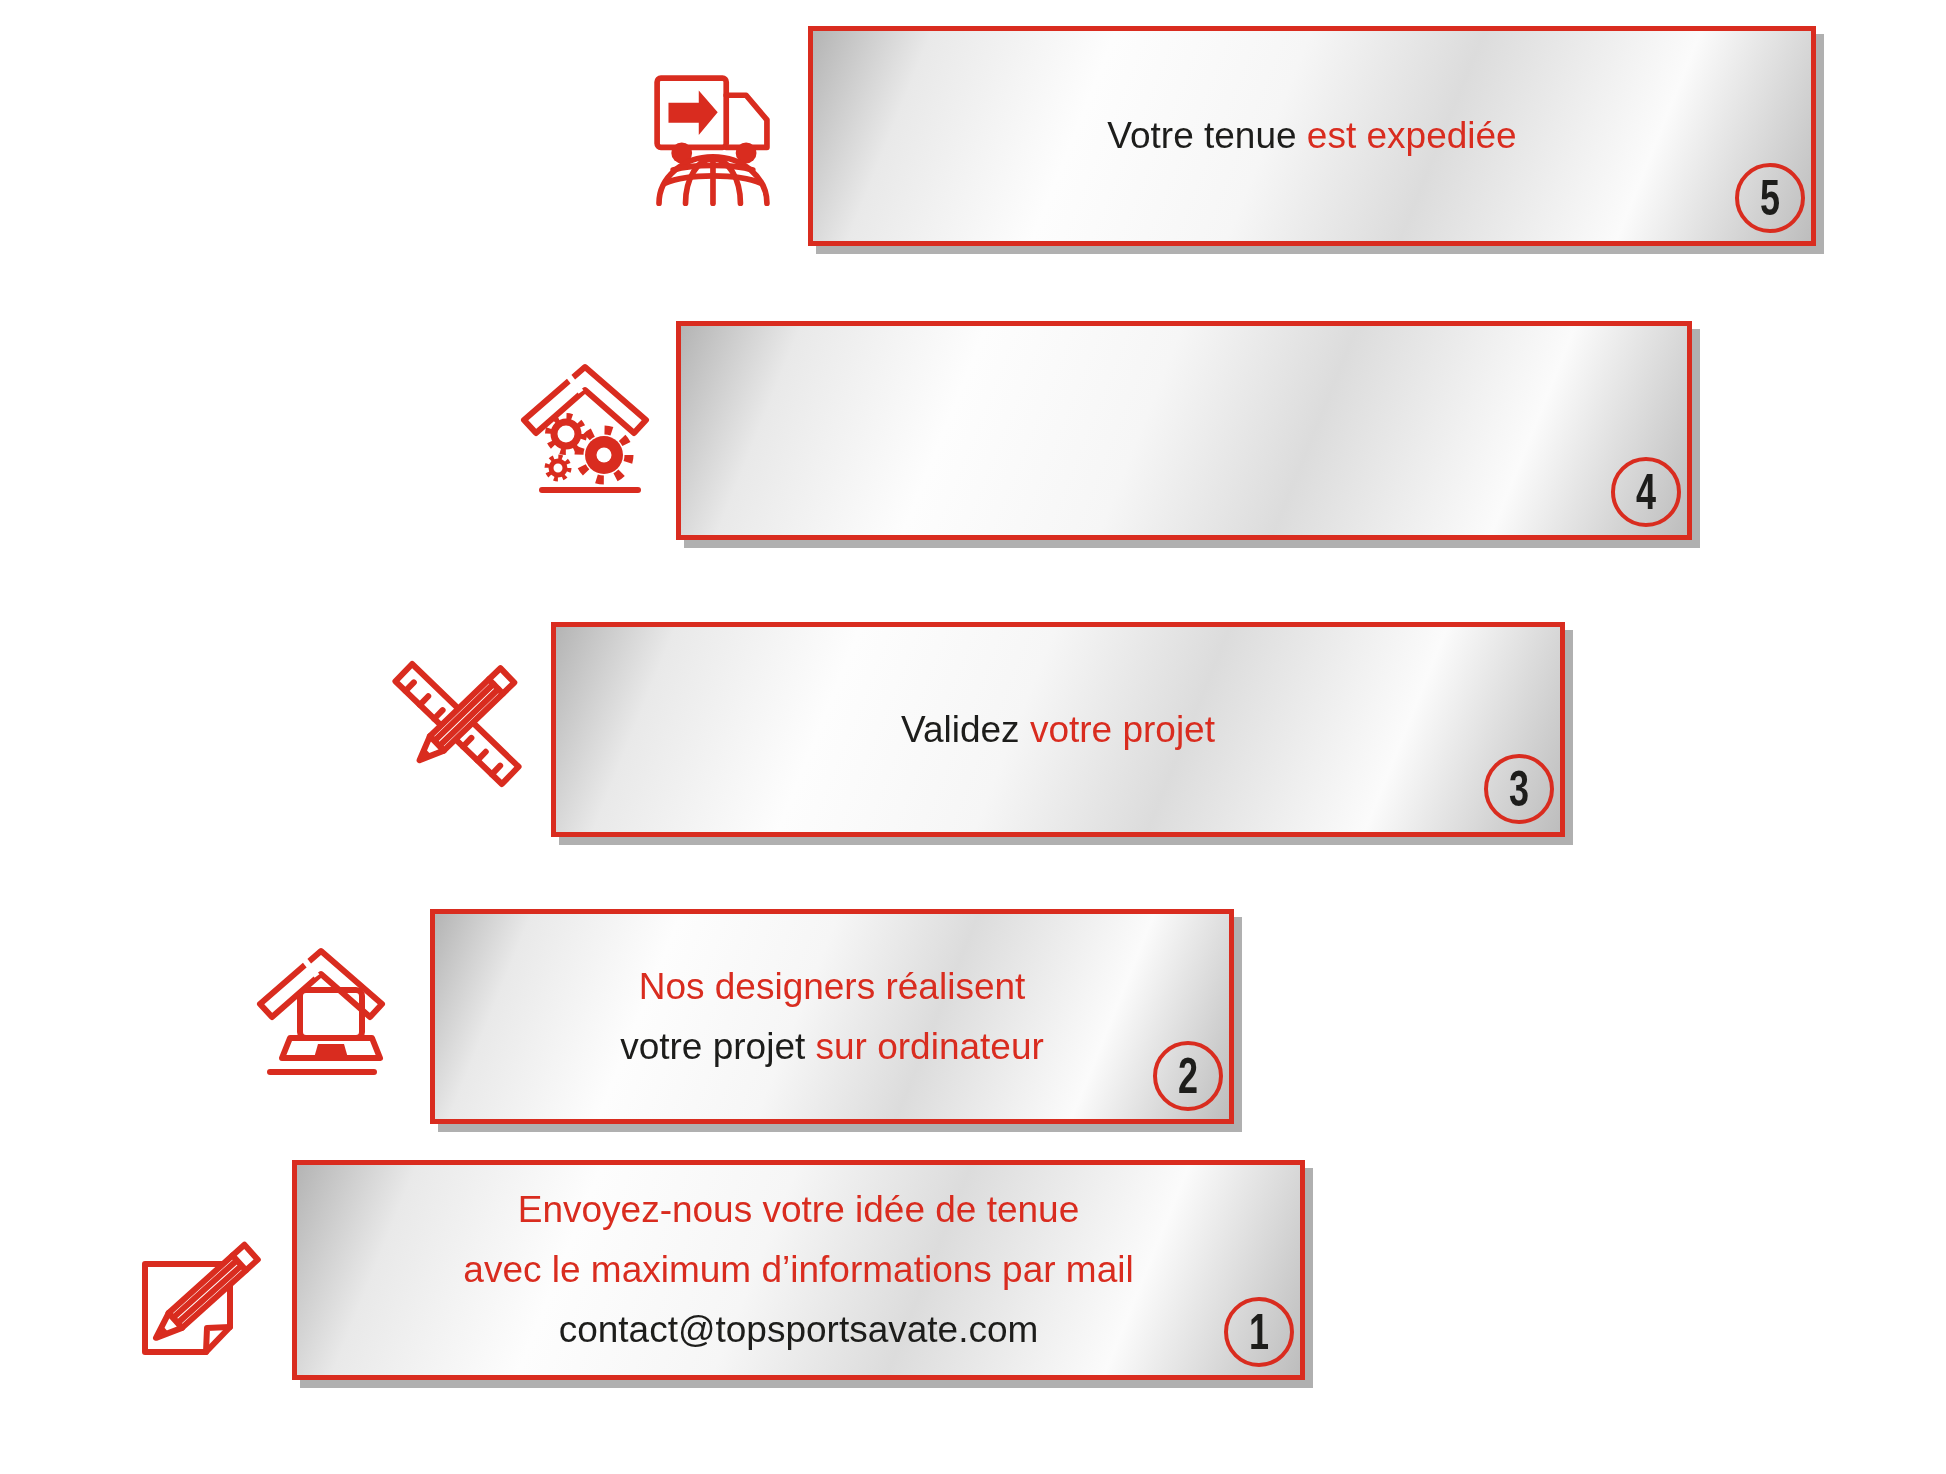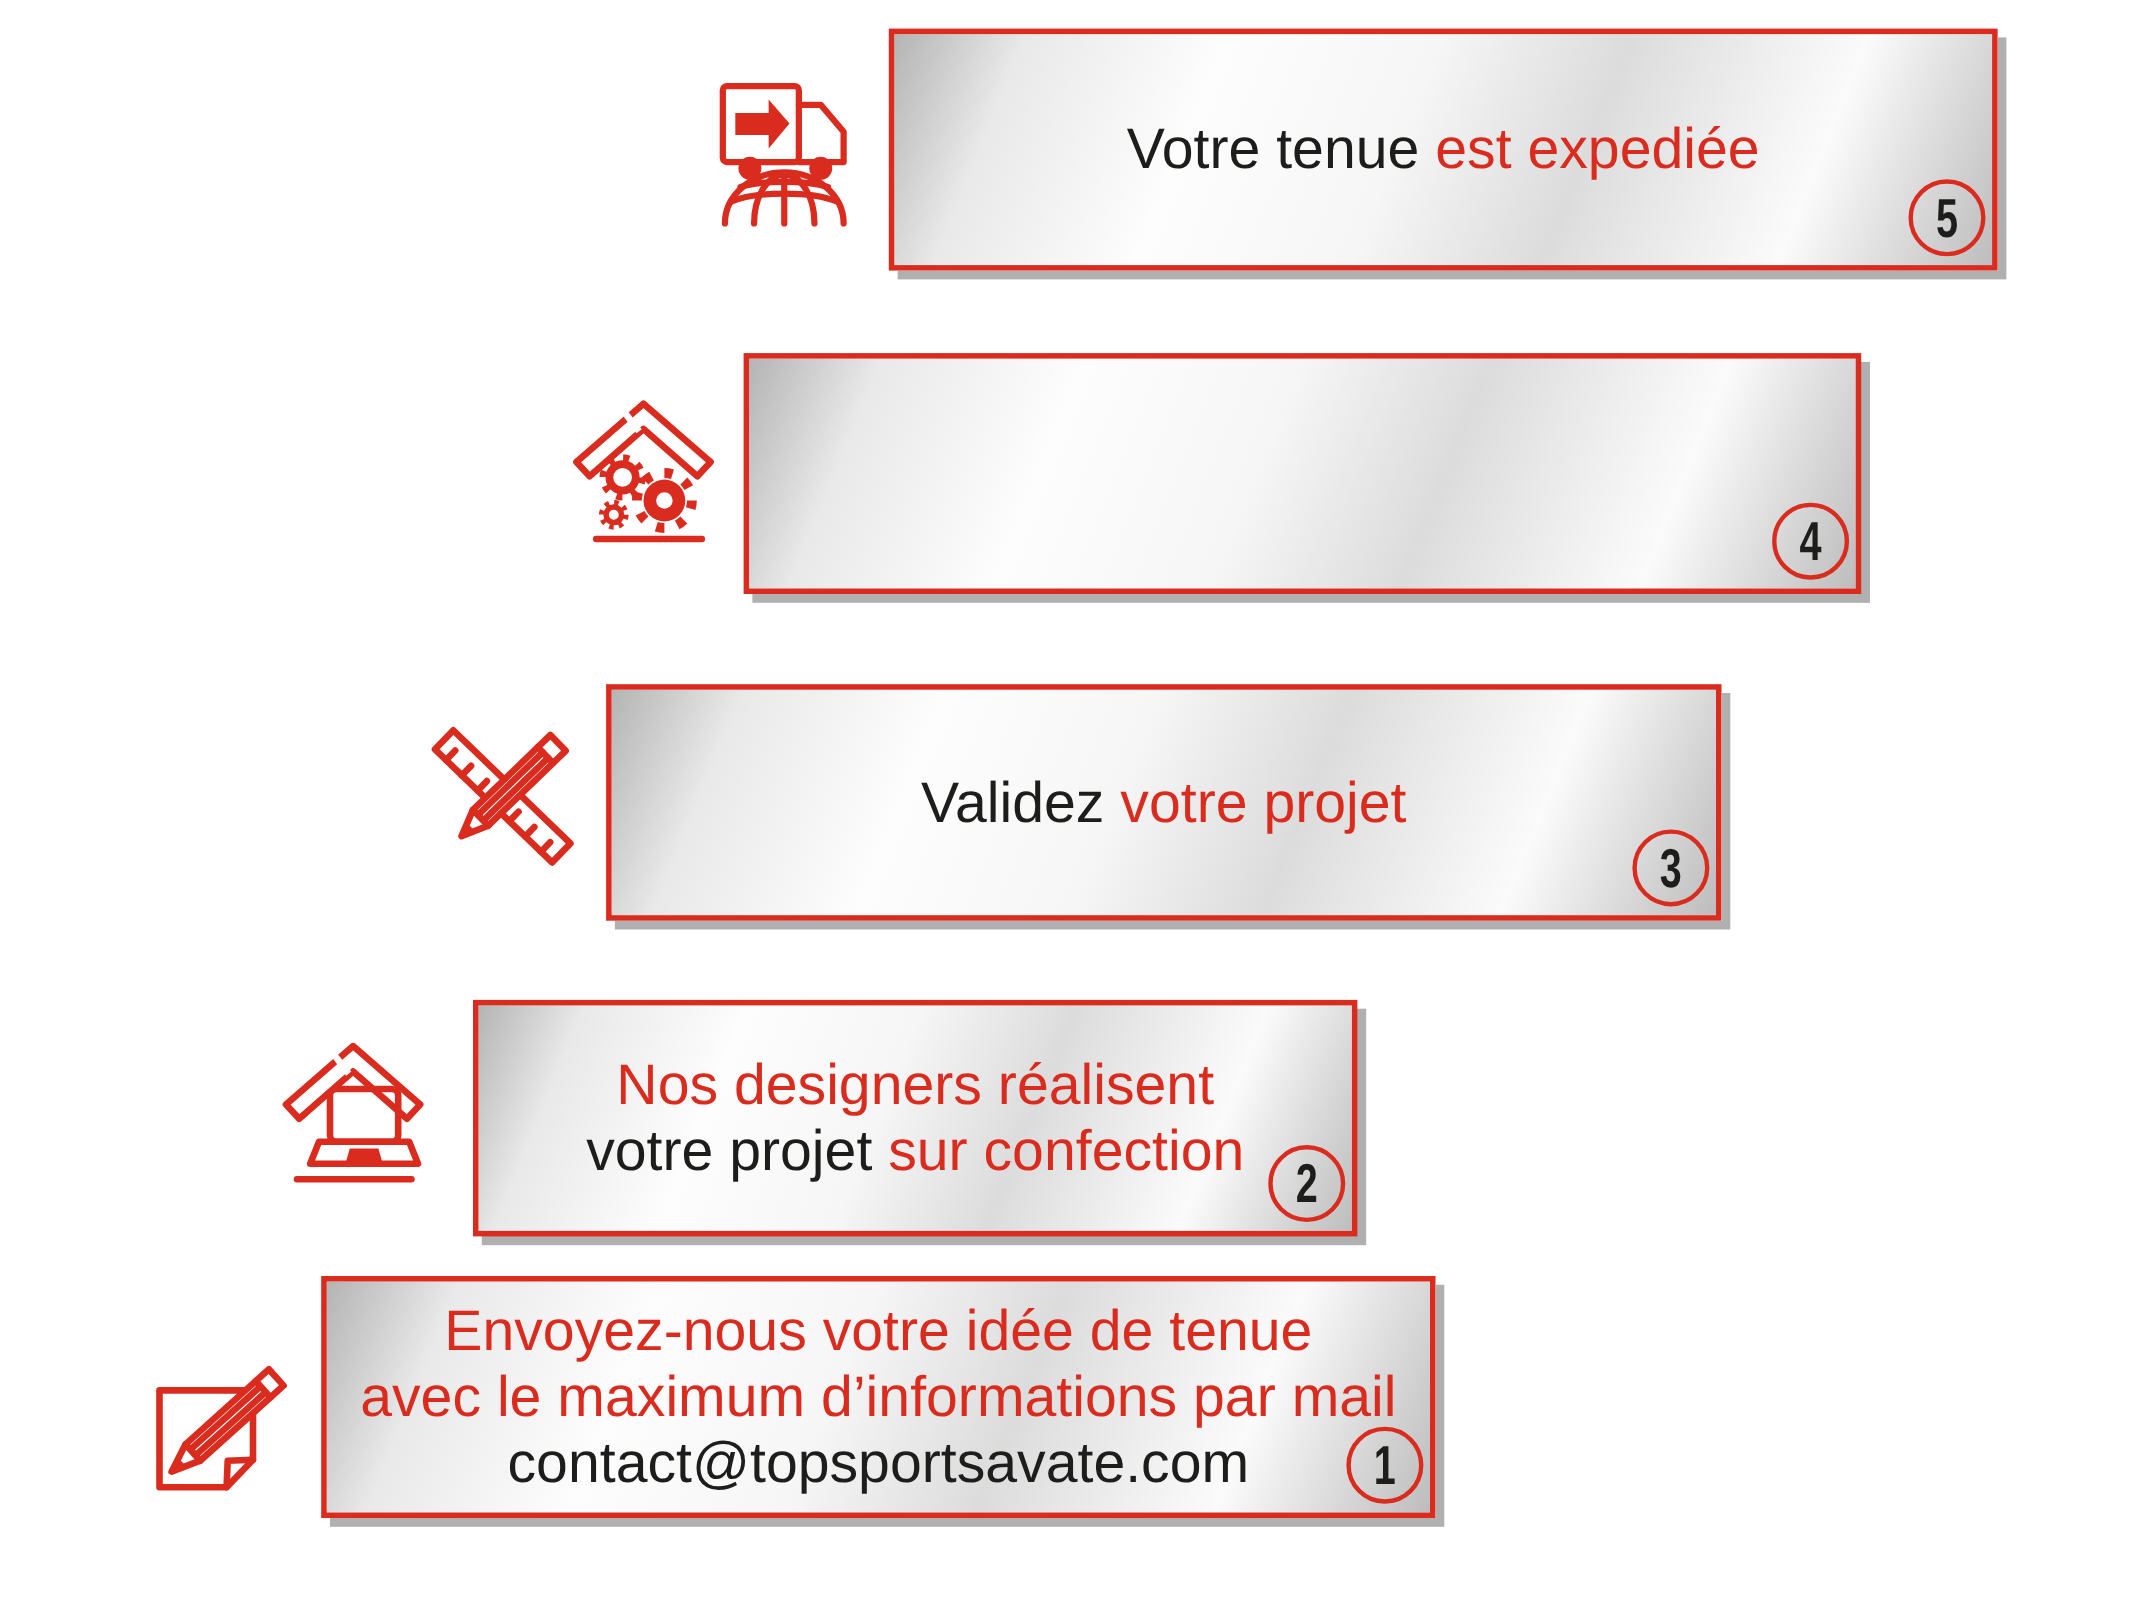--- a/index.html
+++ b/index.html
@@ -11,21 +11,21 @@
     position:absolute;box-sizing:border-box;
     border:5px solid var(--red);
     background:linear-gradient(112deg,
       #b4b4b4 0%, #e9e9e9 11%, #fdfdfd 28%, #f6f6f6 46%,
       #dcdcdc 62%, #fbfbfb 82%, #bdbdbd 100%);
     box-shadow:8px 8px 0 0 #b0b0b0;
     display:flex;align-items:center;justify-content:center;
   }
   .lines{
     display:flex;flex-direction:column;align-items:center;justify-content:center;
-    font-size:52px;line-height:60px;color:var(--ink);text-align:center;white-space:pre-wrap;
+    font-size:37px;line-height:60px;color:var(--ink);text-align:center;white-space:pre-wrap;
   }
   .seg-red{color:var(--red);}
   .seg-black{color:var(--ink);}
   .badge{
     position:absolute;right:6px;bottom:8px;width:70px;height:70px;box-sizing:border-box;
     border:4px solid var(--red);border-radius:50%;
     display:flex;align-items:center;justify-content:center;
   }
   .num{
     display:inline-block;font-weight:bold;font-size:50px;color:var(--ink);
@@ -135,21 +135,21 @@
       <svg viewBox="0 0 130 136" xmlns="http://www.w3.org/2000/svg">
         <path class="stk" d="M65,5 L126,58 L114,71 L65,28 L16,71 L4,58 Z"></path>
         <line x1="47" y1="12" x2="61" y2="30" stroke="#fff" stroke-width="6"></line>
         <rect class="stk" x="44" y="44" width="62" height="48" rx="6"></rect>
         <path class="stkw" stroke-width="5" d="M34,92 H116 L124,112 H26 Z"></path>
         <path class="fil" d="M62,98 H88 L92,112 H58 Z"></path>
         <line class="stk" stroke-width="7" x1="14" y1="126" x2="118" y2="126"></line>
       </svg>
     </div>
     <div class="panel p2">
-      <div class="lines"><div><span class="seg-red">Nos designers réalisent</span></div><div><span class="seg-black">votre projet </span><span class="seg-red">sur confection</span></div></div>
+      <div class="lines"><div><span class="seg-red">Nos designers réalisent</span></div><div><span class="seg-black">votre projet </span><span class="seg-red">sur ordinateur</span></div></div>
       <div class="badge">
           <span class="num">2</span>
         </div>
     </div>
   </section>
 
   <section>
     <div class="icon i1">
       <svg viewBox="0 0 130 135" xmlns="http://www.w3.org/2000/svg">
         <path class="stkw" d="M12,21 H97 V84 L73,109 H12 Z"></path>

